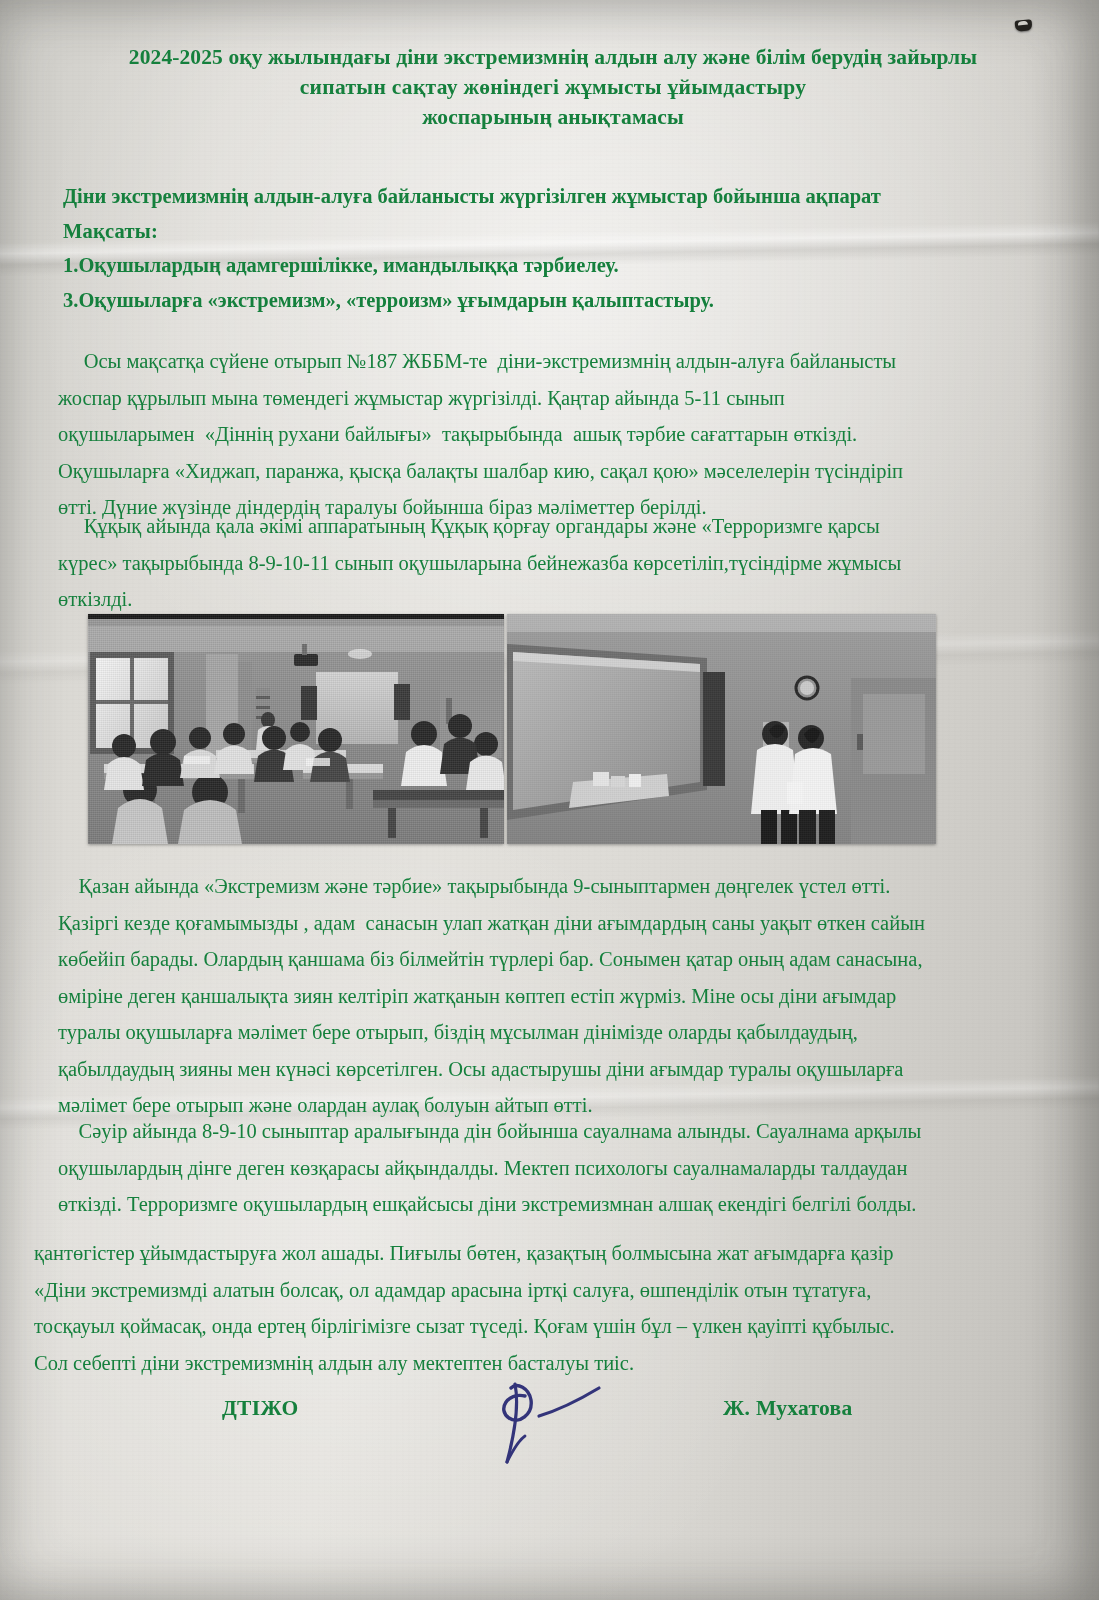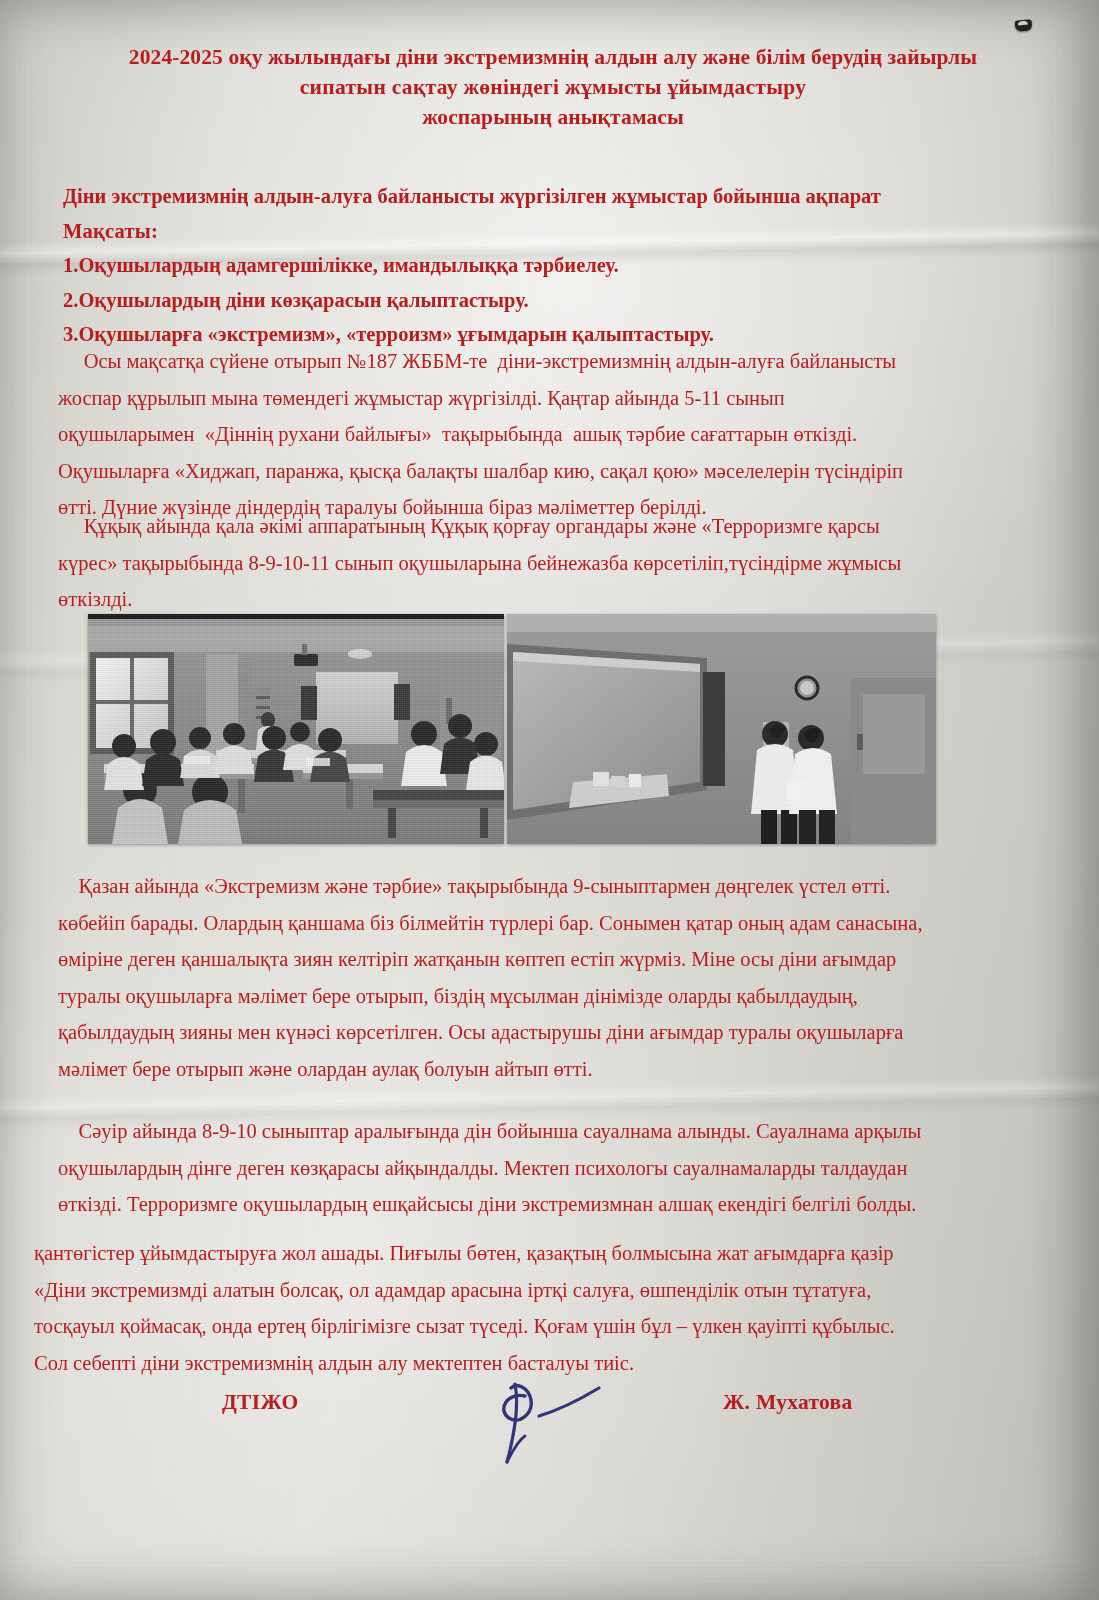--- a/index.html
+++ b/index.html
@@ -8,21 +8,21 @@
     padding: 0;
     background: #5c5c5c;
   }
   .page {
     position: relative;
     width: 1099px;
     height: 1600px;
     overflow: hidden;
     background: #d9d8d3;
     font-family: "Liberation Serif", "DejaVu Serif", serif;
-    color: #b91c1c;
+    color: #15803d;
   }
   
   .paper-shade {
     position: absolute;
     inset: 0;
     background:
       radial-gradient(ellipse 70% 45% at 52% 18%, rgba(255,255,255,0.55), rgba(255,255,255,0) 70%),
       radial-gradient(ellipse 60% 40% at 30% 78%, rgba(255,255,255,0.32), rgba(255,255,255,0) 72%),
       linear-gradient(100deg, #cfcec9 0%, #dedcd7 18%, #e3e1dc 42%, #d8d6d1 68%, #c9c7c2 88%, #bcbab5 100%);
     pointer-events: none;
@@ -156,20 +156,21 @@
     position: absolute;
     left: 0; right: 0;
     top: 1378px;
     height: 80px;
   }
   .sig-label, .sig-name {
     position: absolute;
     font-weight: bold;
     font-size: 21.5px;
     letter-spacing: .3px;
+    margin-top: 6px;
   }
   .sig-label { left: 222px; top: 12px; }
   .sig-name  { left: 723px; top: 12px; }
   .sig-mark {
     position: absolute;
     left: 455px;
     top: -12px;
     width: 190px;
     height: 110px;
   }
@@ -192,21 +193,20 @@
     <div class="title">
       <span class="tl">2024-2025 оқу жылындағы діни экстремизмнің алдын алу және білім берудің зайырлы</span>
       <span class="tl tl2">сипатын сақтау жөніндегі жұмысты ұйымдастыру</span>
       <span class="tl">жоспарының анықтамасы</span>
     </div>
 
     <div class="lead">
       <span class="ln">Діни экстремизмнің алдын-алуға байланысты жүргізілген жұмыстар бойынша ақпарат</span>
       <span class="ln ln-goal">Мақсаты:</span>
       <span class="ln">1.Оқушылардың адамгершілікке, имандылыққа тәрбиелеу.</span>
-      <span class="ln">2.Оқушылардың діни көзқарасын қалыптастыру.</span>
       <span class="ln">3.Оқушыларға «экстремизм», «терроизм» ұғымдарын қалыптастыру.</span>
     </div>
 
     <div class="para" id="p-osy">
       <span class="ln">     Осы мақсатқа сүйене отырып №187 ЖББМ-те  діни-экстремизмнің алдын-алуға байланысты</span>
       <span class="ln">жоспар құрылып мына төмендегі жұмыстар жүргізілді. Қаңтар айында 5-11 сынып</span>
       <span class="ln">оқушыларымен  «Діннің рухани байлығы»  тақырыбында  ашық тәрбие сағаттарын өткізді.</span>
       <span class="ln">Оқушыларға «Хиджап, паранжа, қысқа балақты шалбар кию, сақал қою» мәселелерін түсіндіріп</span>
       <span class="ln">өтті. Дүние жүзінде діндердің таралуы бойынша біраз мәліметтер берілді.</span>
     </div>
@@ -372,20 +372,21 @@
 
           <rect x="280" y="168" width="16" height="22" fill="#f4f2ed" opacity=".9"></rect>
         </svg>
         <div class="noise"></div>
       </div>
 
     </div>
 
     <div class="para" id="p-qazan">
       <span class="ln">    Қазан айында «Экстремизм және тәрбие» тақырыбында 9-сыныптармен дөңгелек үстел өтті.</span>
+      <span class="ln">Қазіргі кезде қоғамымызды , адам  санасын улап жатқан діни ағымдардың саны уақыт өткен сайын</span>
       <span class="ln">көбейіп барады. Олардың қаншама біз білмейтін түрлері бар. Сонымен қатар оның адам санасына,</span>
       <span class="ln">өміріне деген қаншалықта зиян келтіріп жатқанын көптеп естіп жүрміз. Міне осы діни ағымдар</span>
       <span class="ln">туралы оқушыларға мәлімет бере отырып, біздің мұсылман дінімізде оларды қабылдаудың,</span>
       <span class="ln">қабылдаудың зияны мен күнәсі көрсетілген. Осы адастырушы діни ағымдар туралы оқушыларға</span>
       <span class="ln">мәлімет бере отырып және олардан аулақ болуын айтып өтті.</span>
     </div>
 
     <div class="para" id="p-sauir">
       <span class="ln">    Сәуір айында 8-9-10 сыныптар аралығында дін бойынша сауалнама алынды. Сауалнама арқылы</span>
       <span class="ln">оқушылардың дінге деген көзқарасы айқындалды. Мектеп психологы сауалнамаларды талдаудан</span>

